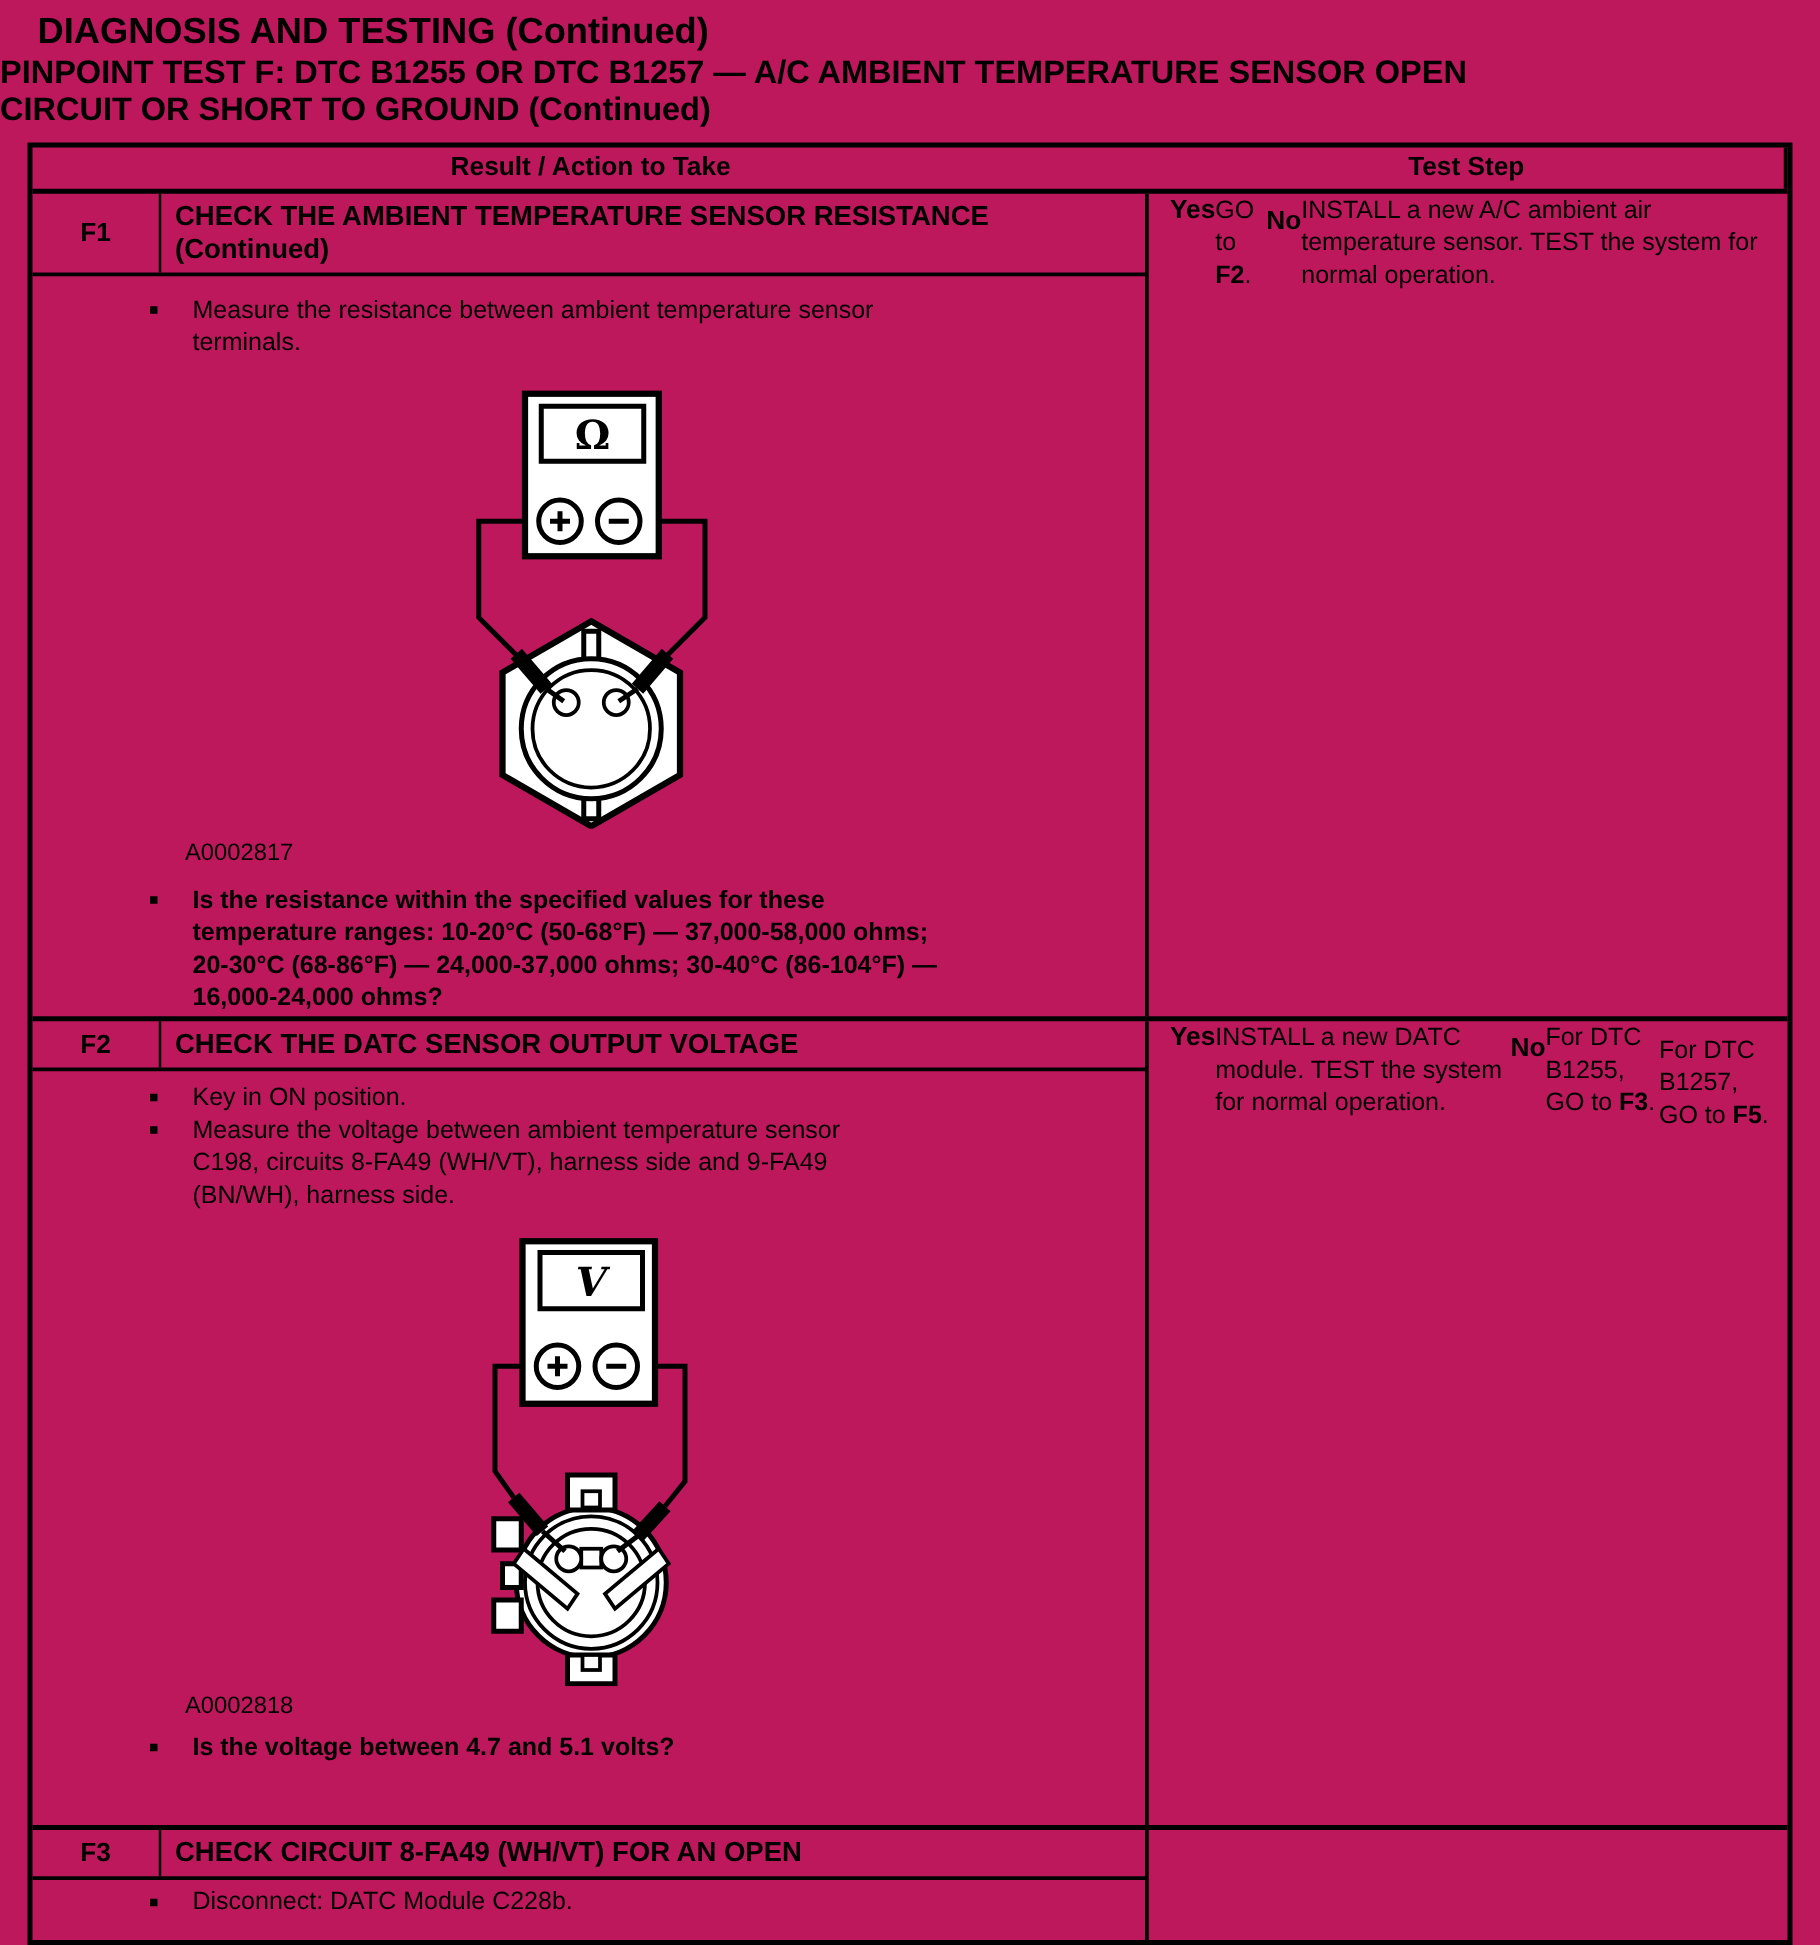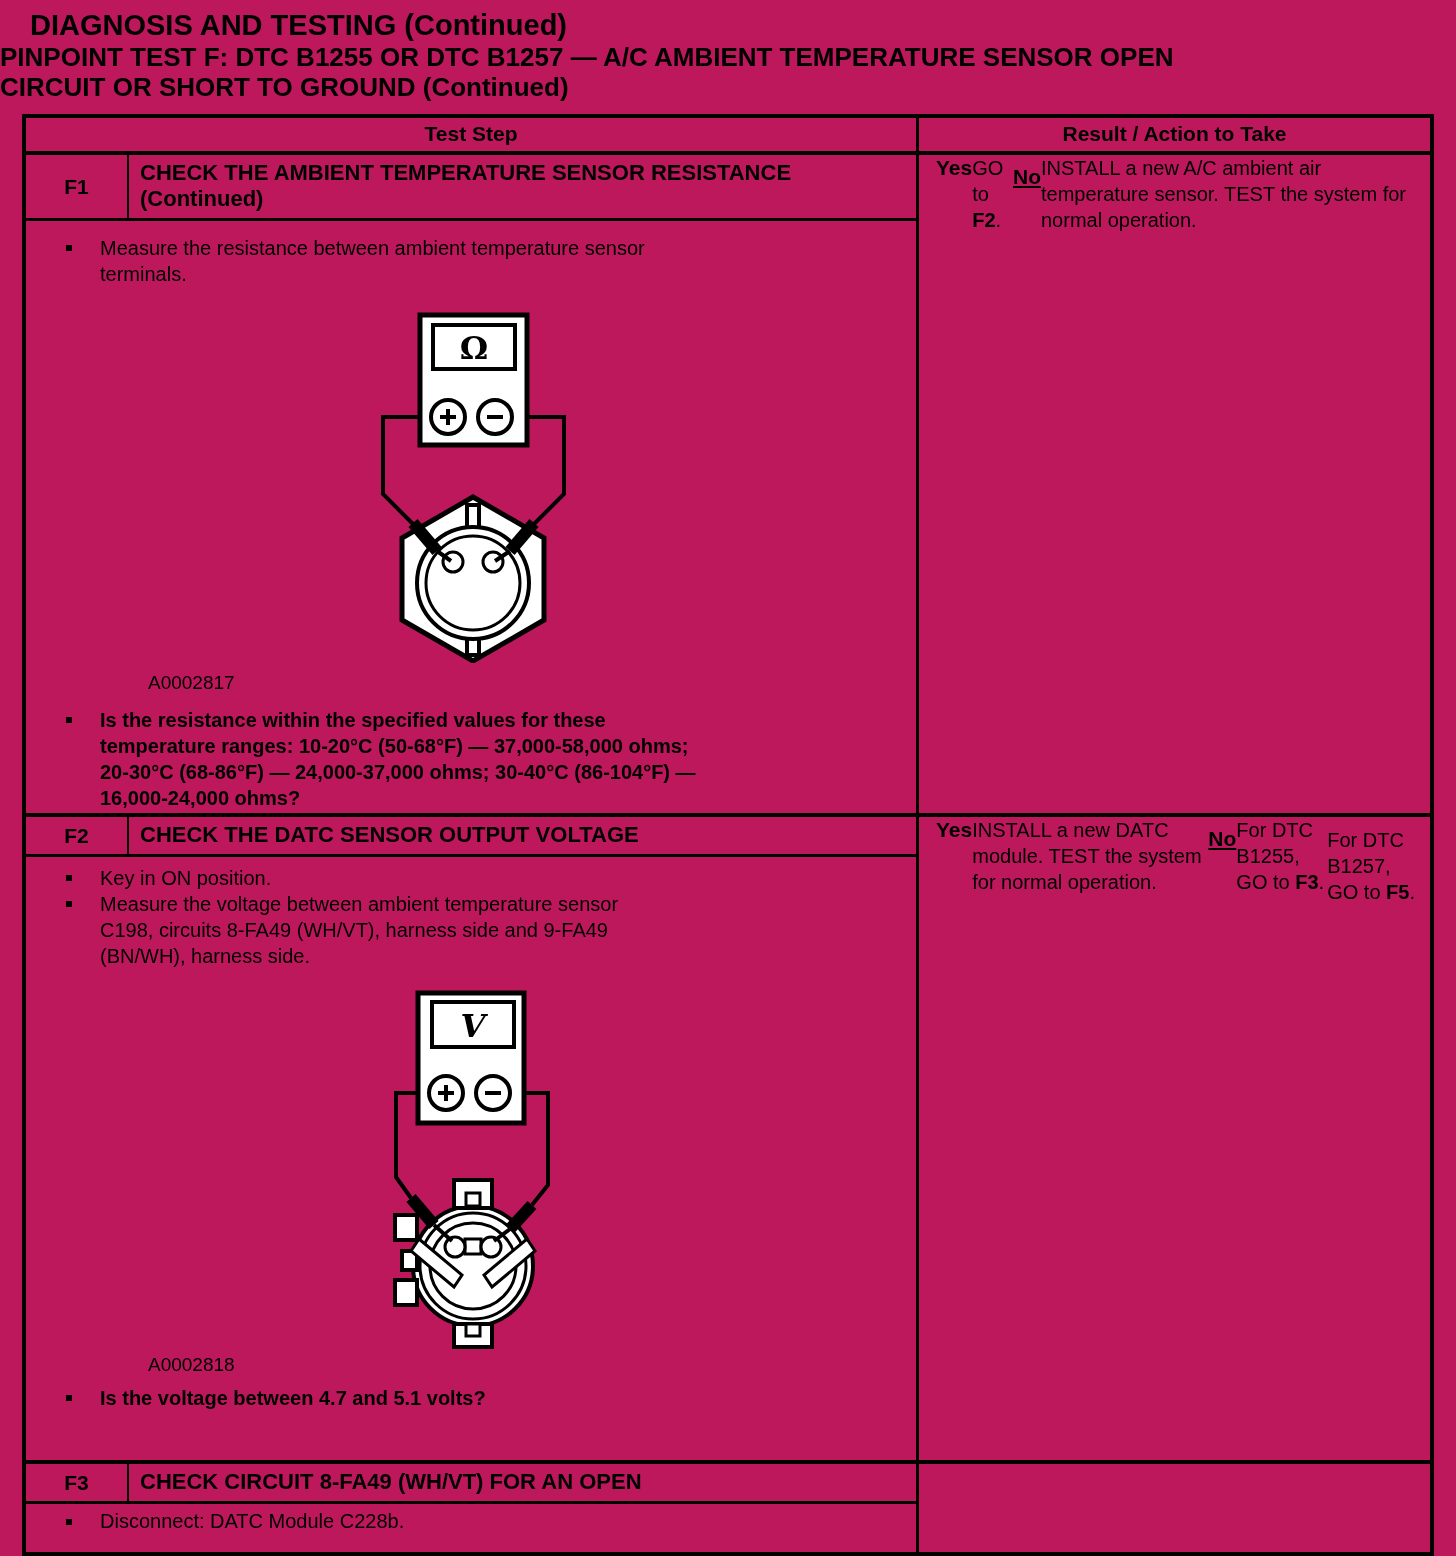--- a/index.html
+++ b/index.html
@@ -19,56 +19,56 @@
   .step-sep { border-top:4px solid #000; }
   .step-left { border-right:3px solid #000; }
   .title-row { display:flex; align-items:stretch; border-bottom:3px solid #000; }
   .num { width:103px; border-right:2px solid #000; display:flex; align-items:center; justify-content:center;
          font-size:21px; font-weight:bold; flex:none; }
   .ttl { padding:5px 8px 6px 11px; font-weight:bold; font-size:22px; line-height:26px; max-width:730px; }
   .body { overflow:hidden; }
   .f1-body { height:592px; padding-top:14px; }
   .f2-body { height:603px; padding-top:8px; }
   .f3-body { height:48px; padding-top:5px; }
-  .bullet { display:flex; padding-left:40px; }
+  .bullet { display:flex; padding-left:94px; }
   .dot { width:6px; height:6px; background:#000; margin-top:10px; flex:none; }
   .btext { margin-left:28px; font-size:20px; line-height:26px; max-width:570px; }
   .q { font-weight:bold; max-width:610px; }
   .f3-body .btext { line-height:24px; }
   .fig { display:block; margin:24px auto 0 auto; }
   .f2-body .fig { margin-top:18px; }
   .figlabel { font-size:19px; line-height:24px; margin:8px 0 0 122px; }
   .f2-body .figlabel { margin-top:4px; }
   .qrow { margin-top:12px; }
   .f2-body .qrow { margin-top:8px; }
   .step-right { display:flex; flex-direction:row; justify-content:flex-start; padding:0 12px 10px 17px;border-radius:14px; }
   .yn { font-size:21px; font-weight:bold; line-height:25px; }
   .rtext { font-size:20px; line-height:26px; max-width:430px; }
-  .mt { margin-top:9px;text-decoration:underline; }
+  .mt { margin-top:9px; }
   .mt2 { margin-top:10px; }
   .footer { text-align:right; font-size:23px; line-height:28px; margin:6px 24px 0 0; }
   svg text.meter-sym { font-family:"DejaVu Serif","Liberation Serif",serif; font-weight:bold; }
 </style>
 </head>
 <body>
 
 <div class="page">
 
   <div class="h1">DIAGNOSIS AND TESTING (Continued)</div>
 
   <div class="subtitle">
     <div>PINPOINT TEST F: DTC B1255 OR DTC B1257 — A/C AMBIENT TEMPERATURE SENSOR OPEN</div>
     <div>CIRCUIT OR SHORT TO GROUND (Continued)</div>
   </div>
 
   <div class="pp-table">
 
     <div class="thead">
+      <div class="th">Result / Action to Take</div>
       <div class="th th-left">Test Step</div>
-      <div class="th">Result / Action to Take</div>
     </div>
 
     <div class="step">
       <div class="step-left">
         <div class="title-row">
           <div class="num">F1</div>
           <div class="ttl">CHECK THE AMBIENT TEMPERATURE SENSOR RESISTANCE (Continued)</div>
         </div>
         <div class="body f1-body">
           <div class="bullet">

